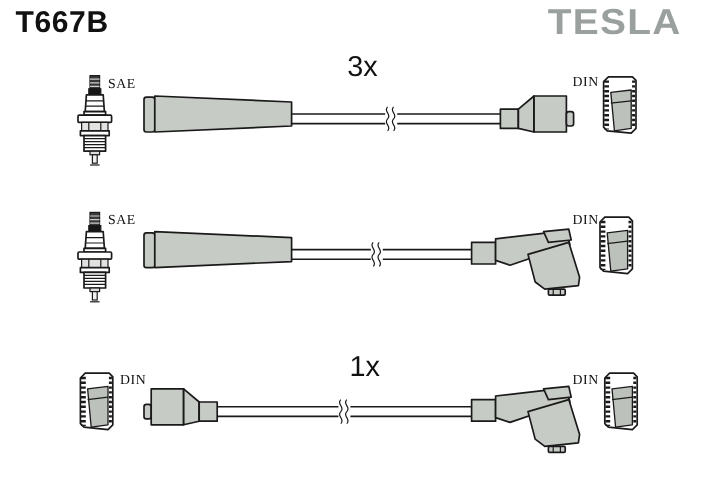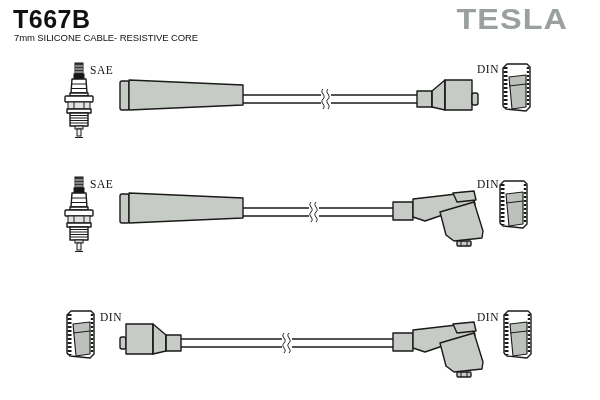--- a/index.html
+++ b/index.html
@@ -30,23 +30,23 @@
   .inner-plug{fill:var(--plug_inner_gray);stroke:var(--line_black);stroke-width:1.1;stroke-linejoin:round;}
   .hatch{stroke:var(--line_black);fill:none;}
   .thin{stroke:var(--line_black);stroke-width:1;fill:none;}
 </style>
 </head>
 <body>
 
 <div class="canvas">
 
   <div class="abs part-number">T667B</div>
-  <div class="abs subtitle">7mm SILICONE CABLE- RESISTIVE CORE</div>
   <div class="abs brand">TESLA</div>
 
+  <div class="abs count" style="left:278px;top:42px;">3x</div>
 
   <svg class="abs" style="left:62px;top:62px;" width="34" height="78" viewBox="0 0 34 78">
     <rect x="13" y="1" width="8" height="11" fill="#3a3a3a" stroke="#1a1a1a"></rect>
     <path d="M13,4 h8 M13,7 h8 M13,10 h8" stroke="#cccccc" stroke-width="1"></path>
     <rect x="12" y="12" width="10" height="5" fill="#161616" stroke="#1a1a1a"></rect>
     <polygon class="outline" points="10,17 24,17 25,31 9,31"></polygon>
     <path class="thin" d="M9.5,22 h15 M9.3,26.5 h15.4"></path>
     <rect class="outline" x="8" y="31" width="18" height="3"></rect>
     <rect class="outline" x="3" y="34" width="28" height="6" rx="1"></rect>
     <rect x="6" y="40" width="22" height="7" fill="#e2e2e0" stroke="#1a1a1a"></rect>
@@ -116,20 +116,21 @@
 
   <div class="abs conn-label" style="left:477px;top:178px;">DIN</div>
   <svg class="abs" style="left:497px;top:179px;" width="33" height="53" viewBox="0 0 33 53">
     <polygon class="outline" points="3,6 7,2 27,2 30,5 30,45 26,49 6,47 3,44"></polygon>
     <line class="hatch" x1="5.5" y1="5" x2="5.5" y2="46" stroke-width="4" stroke-dasharray="2 2"></line>
     <line class="hatch" x1="28" y1="5" x2="28" y2="44" stroke-width="2.5" stroke-dasharray="2 2"></line>
     <polygon class="inner-plug" points="9,15 26,13 26,45 12,47"></polygon>
     <path class="thin" d="M9,24 L26,22"></path>
   </svg>
 
+  <div class="abs count" style="left:280px;top:292px;">1x</div>
 
   <svg class="abs" style="left:64px;top:309px;" width="33" height="53" viewBox="0 0 33 53">
     <polygon class="outline" points="3,6 7,2 27,2 30,5 30,45 26,49 6,47 3,44"></polygon>
     <line class="hatch" x1="5.5" y1="5" x2="5.5" y2="46" stroke-width="4" stroke-dasharray="2 2"></line>
     <line class="hatch" x1="28" y1="5" x2="28" y2="44" stroke-width="2.5" stroke-dasharray="2 2"></line>
     <polygon class="inner-plug" points="9,15 26,13 26,45 12,47"></polygon>
     <path class="thin" d="M9,24 L26,22"></path>
   </svg>
   <div class="abs conn-label" style="left:100px;top:311px;">DIN</div>
 

